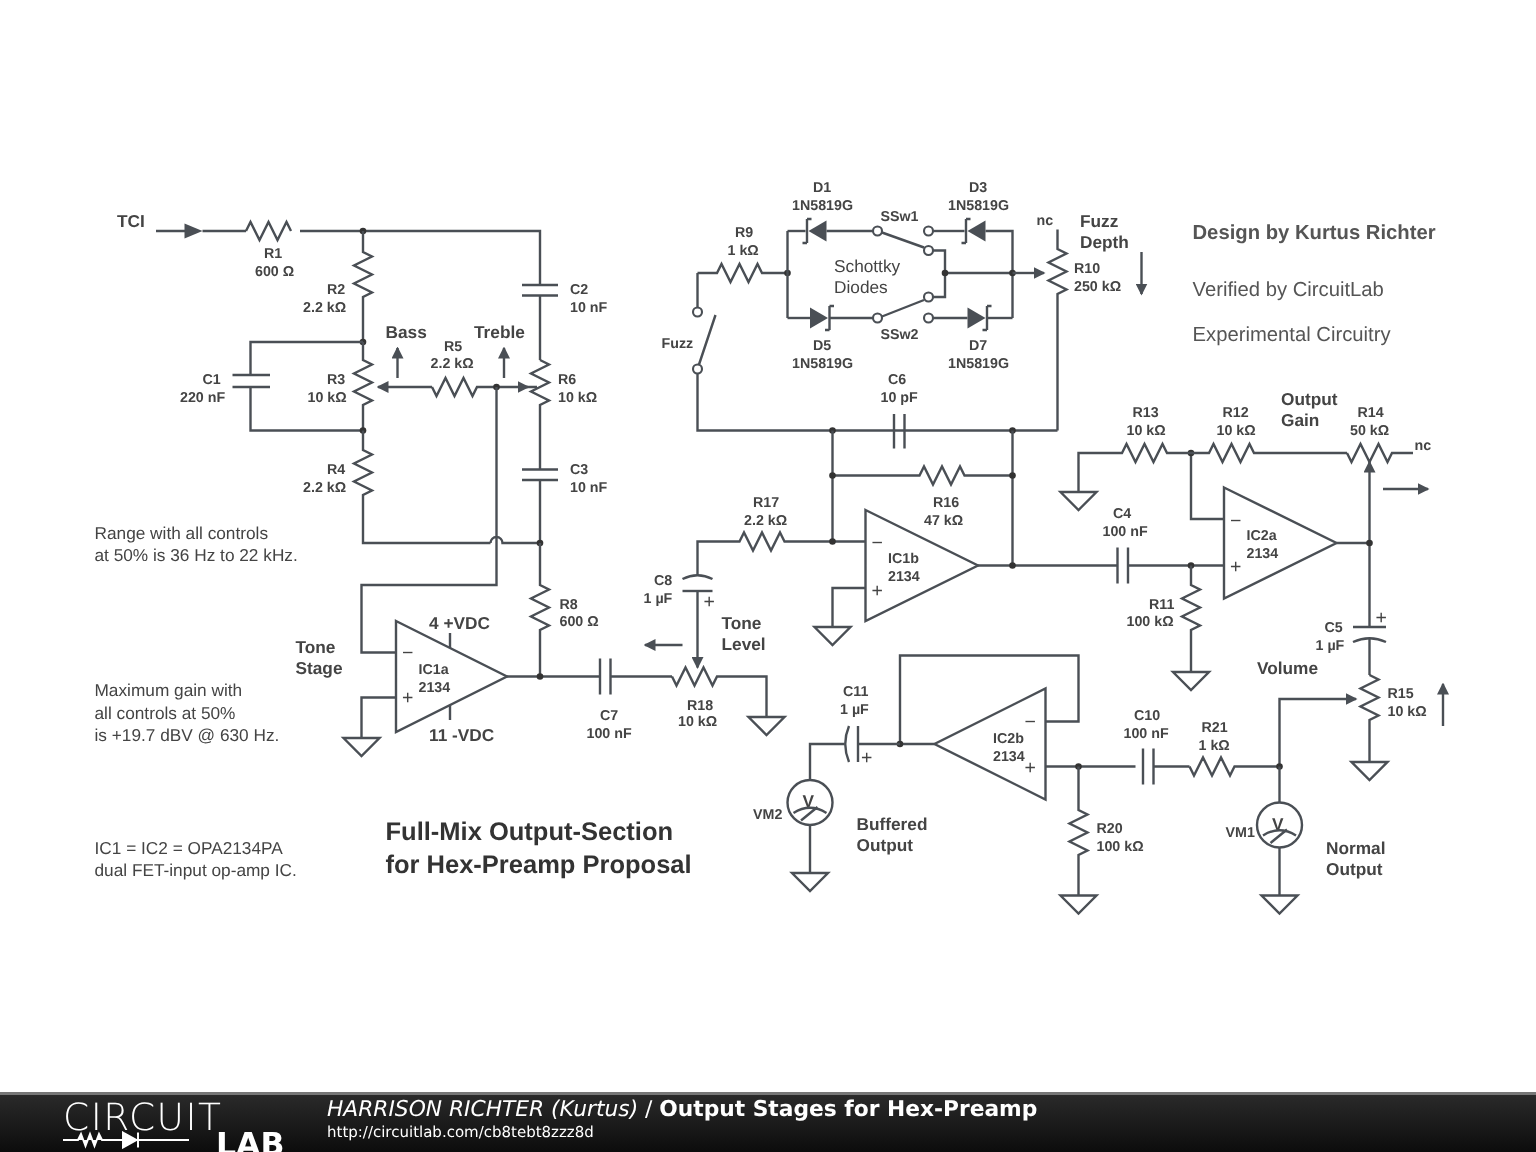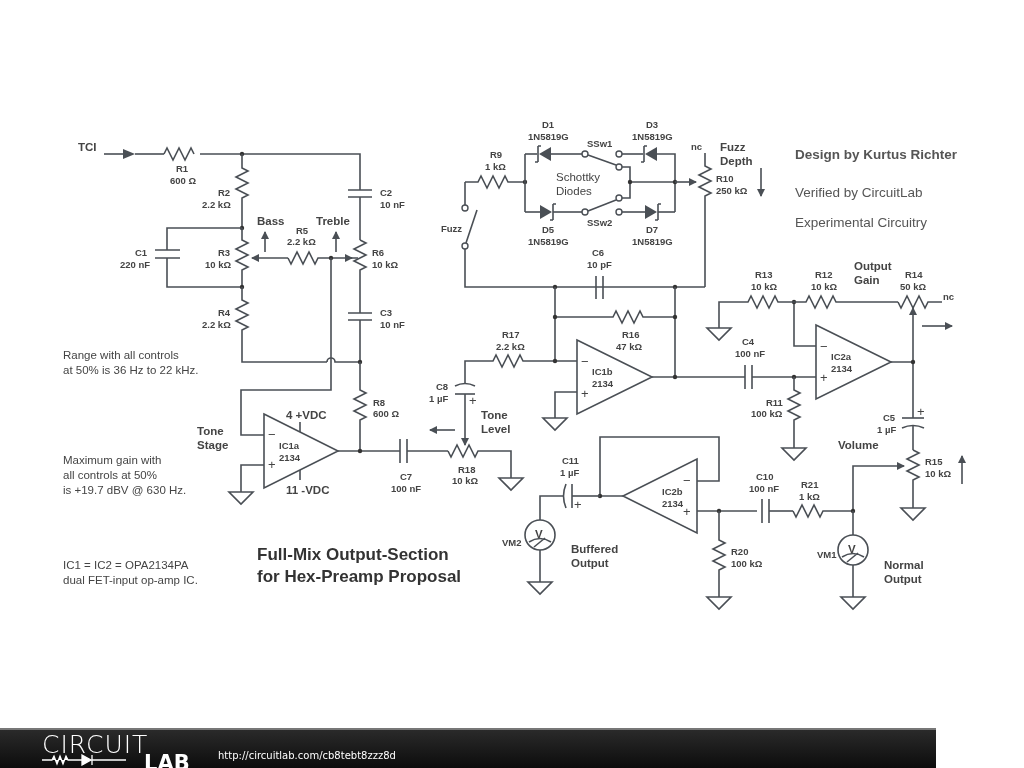--- a/index.html
+++ b/index.html
@@ -9,21 +9,21 @@
   #schematic .fillw { fill: #4a4f55; stroke: none; }
   #schematic .dot { fill: #333; }
   #schematic text { fill: #333; font-family: "Liberation Sans", sans-serif; }
   #schematic .lbl { font-size: 9.5px; font-weight: bold; fill: #444; }
   #schematic .big { font-size: 11.5px; font-weight: bold; fill: #444; }
   #schematic .note { font-size: 11.5px; fill: #444; }
   #schematic .head { font-size: 13.5px; font-weight: bold; fill: #555; }
   #schematic .head2 { font-size: 13.5px; fill: #555; }
   #schematic .title { font-size: 17px; font-weight: bold; fill: #333; }
   #schematic .plus { font-size: 13px; fill: #444; }
-  #footer { position: absolute; left: 0; top: 728px; width: 936px; height: 40px;
+  #footer { position: absolute; left: 0; top: 728px; width: 1024px; height: 40px;
     background: linear-gradient(#2a2a2a, #0c0c0c); border-top: 2px solid #777; box-sizing: border-box; }
   #logo { position: absolute; left: 42px; top: 2px; width: 140px; height: 36px; }
   #logo .circ { position: absolute; left: 0; top: -2px; font-size: 25px; color: #fff; letter-spacing: 1px; font-family: "DejaVu Sans", sans-serif; font-weight: 300; }
   #logo .lab { position: absolute; left: 86px; top: 19px; font-size: 21px; color: #fff; font-weight: bold; font-family: "DejaVu Sans", sans-serif; margin-left: 16px; }
   #logo svg { position: absolute; left: 0; top: 22px; }
   #footer .line1 { position: absolute; left: 218px; top: 2px; color: #fff; font-size: 14.5px; font-family: "DejaVu Sans", sans-serif; white-space: nowrap; }
   #footer .line1 .author { font-style: italic; }
   #footer .line1 .ptitle { font-weight: bold; }
   #footer .line2 { position: absolute; left: 218px; top: 20px; color: #fff; font-size: 10px; font-family: "DejaVu Sans", sans-serif; white-space: nowrap; }
 </style>
@@ -448,14 +448,17 @@
 </svg>
 
 <div id="footer">
   <div id="logo">
     <span class="circ">CIRCUIT</span>
     <svg width="86" height="12">
       <path d="M0,6 H10 l2,-4 l3,8 l3,-8 l3,8 l3,-8 l2,4 H40 M40,1 L49,6 L40,11 z M50,1 V11 M50,6 H84" stroke="#fff" stroke-width="1.3" fill="#fff"></path>
     </svg>
     <span class="lab">LAB</span>
   </div>
+  <div class="line1">
+    <span class="author">HARRISON RICHTER (Kurtus)</span><span> / </span><span class="ptitle">Output Stages for Hex-Preamp</span>
+  </div>
   <div class="line2">http://circuitlab.com/cb8tebt8zzz8d</div>
 </div>
 
 </body></html>

